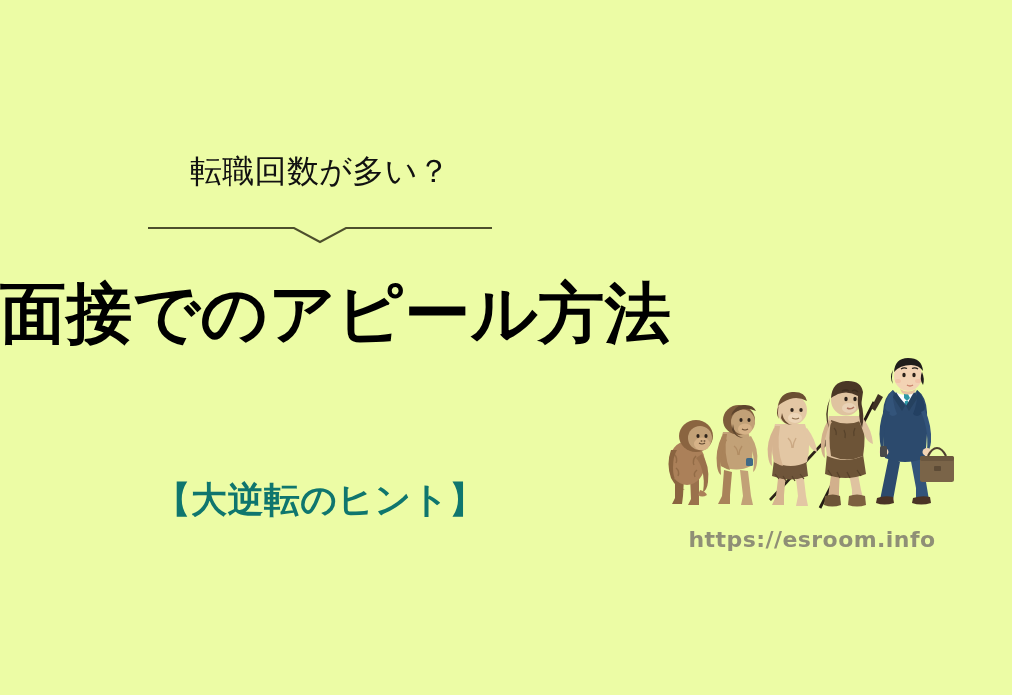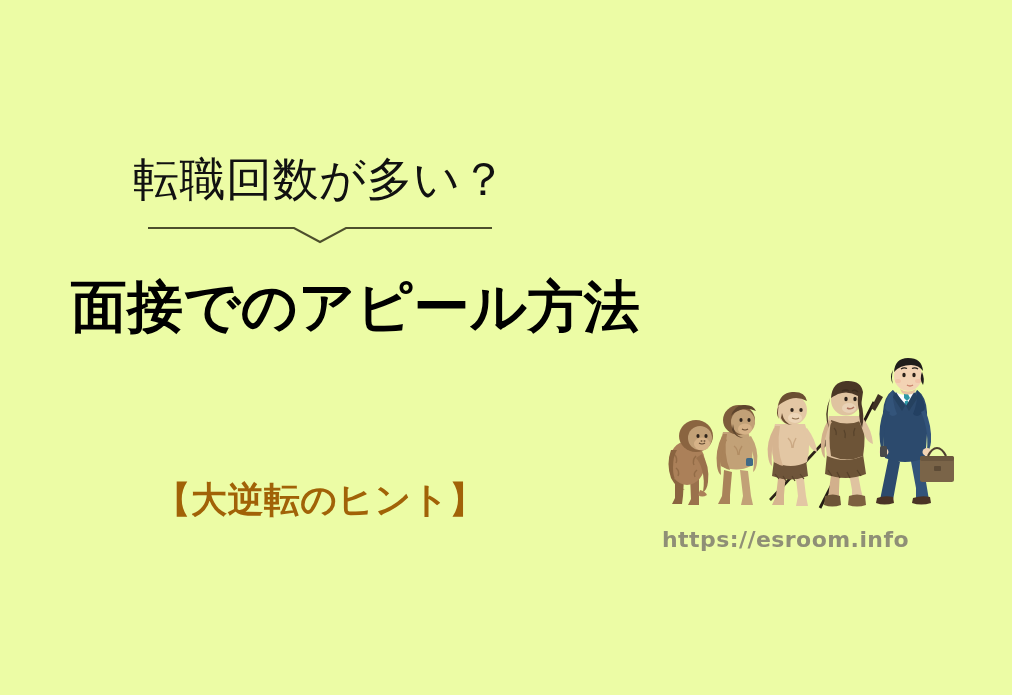--- a/index.html
+++ b/index.html
@@ -30,21 +30,21 @@
     width: 660px;
     height: 695px;
   }
 
   .kicker {
     position: absolute;
     left: 0;
     top: 152px;
     width: 640px;
     text-align: center;
-    font-size: 46px;
+    font-size: 32px;
     line-height: 1.2;
     letter-spacing: 0.01em;
     color: #111111;
     font-weight: 400;
     font-family: "DejaVu Sans", "Liberation Sans", sans-serif;
     white-space: nowrap;
   }
 
   
   .divider {
@@ -61,37 +61,37 @@
   }
 
   .headline {
     position: absolute;
     left: 0;
     top: 268px;
     width: 640px;
     text-align: right;
     color: #000000;
     font-weight: 700;
-    font-size: 56px;
+    font-size: 66px;
     line-height: 1.38;
     letter-spacing: 0.005em;
     font-family: "DejaVu Sans", "Liberation Sans", sans-serif;
   }
   .headline .hl-line {
     display: block;
     white-space: nowrap;
   }
 
   .subtitle {
     position: absolute;
     left: 0;
     top: 478px;
     width: 640px;
     text-align: center;
-    color: #a16207;
+    color: #0f766e;
     font-weight: 700;
     font-size: 36px;
     line-height: 1.2;
     letter-spacing: 0.01em;
     font-family: "DejaVu Sans", "Liberation Sans", sans-serif;
     white-space: nowrap;
   }
 
   
   .illustration {
@@ -105,21 +105,21 @@
     display: block;
     width: 300px;
     height: 160px;
   }
 
   .site-url {
     position: absolute;
     left: 662px;
     top: 527px;
     width: 300px;
-    text-align: left;
+    text-align: center;
     font-size: 22px;
     font-weight: 600;
     letter-spacing: 0.02em;
     color: #8f8f76;
     font-family: "DejaVu Sans", "Liberation Sans", sans-serif;
     white-space: nowrap;
   }
 </style>
 </head>
 <body>

